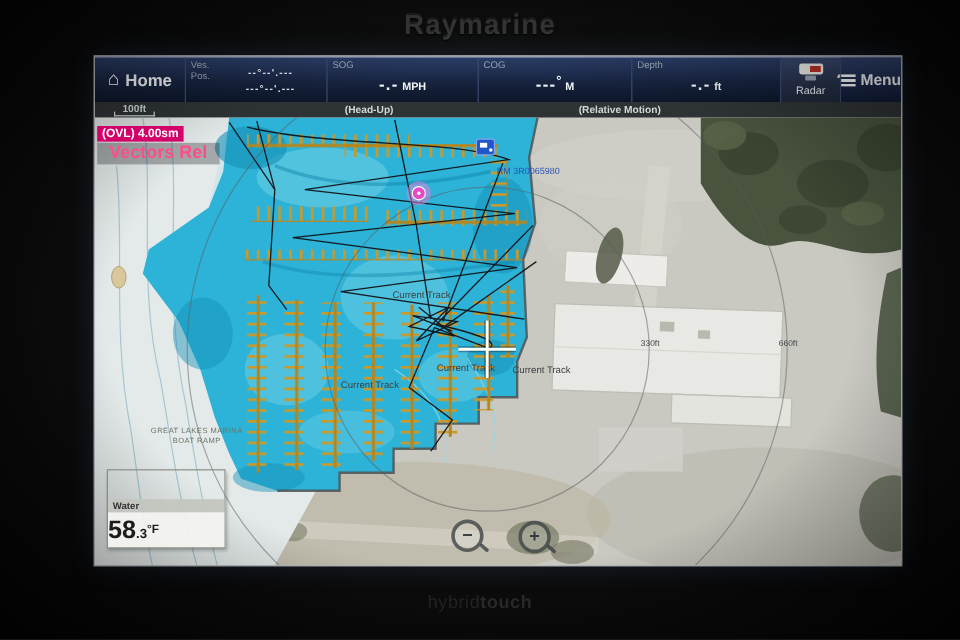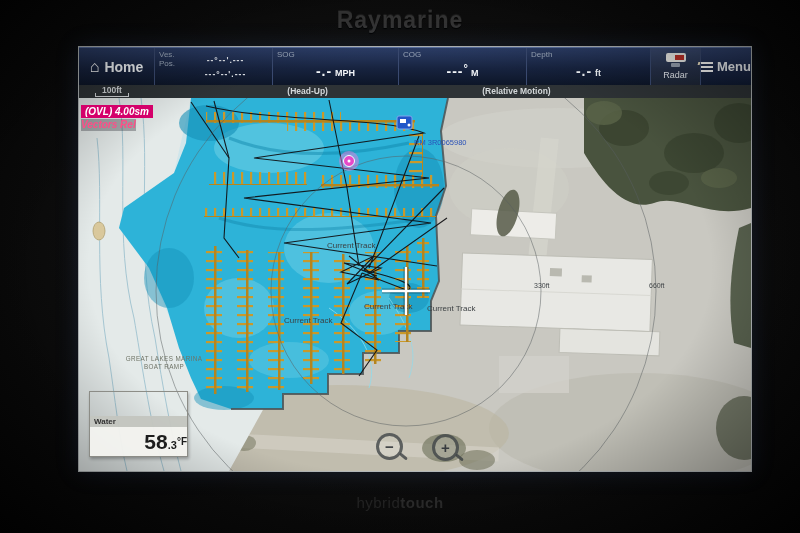--- a/index.html
+++ b/index.html
@@ -56,29 +56,29 @@
   
   #statusbar{position:absolute;left:0;top:38px;width:672px;height:13px;background:#2e3336;
     color:#d4d8da;font-size:8.5px;font-weight:bold;}
   .scalebar{position:absolute;left:16px;top:0px;padding:0 7px 1px;border-bottom:1px solid #d4d8da;}
   .scalebar::before,.scalebar::after{content:"";position:absolute;bottom:-1px;width:1px;height:4px;background:#d4d8da;}
   .scalebar::before{left:0;} .scalebar::after{right:0;}
   .headup{position:absolute;left:31%;top:1px;}
   .relmotion{position:absolute;left:60%;top:1px;}
 
   
-  .ovl-wrap{position:absolute;left:2px;top:54px;z-index:5;font-style:italic;}
+  .ovl-wrap{position:absolute;left:2px;top:54px;z-index:5;}
   .ovl-scale{display:inline-block;background:#d4006a;color:#fff;font-size:10px;font-weight:bold;padding:1px 4px;}
-  .ovl-vectors{color:#ff4d88;font-size:10px;font-weight:bold;background:rgba(15,15,25,.3);padding:0 0 1px;width:max-content;}
+  .ovl-vectors{color:#ff4d88;font-size:15px;font-weight:bold;background:rgba(15,15,25,.3);padding:0 10px 1px;width:max-content;}
 
   
   .dbox{position:absolute;left:10px;width:97px;z-index:6;opacity:.96;
     border:1px solid #8a8a84;box-shadow:1px 2px 3px rgba(0,0,0,.3);}
   .dbox .hdr{background:#c4c6c0;color:#2c2c2c;font-size:8px;font-weight:bold;padding:1px 0 1px 4px;margin-top:24px;}
-  .dbox .val{background:#f4f4f0;color:#161616;text-align:right;}
+  .dbox .val{background:#f4f4f0;color:#161616;text-align:left;}
   #water-box{top:344px;}
   #water-box .val{height:29px;line-height:29px;}
   #water-box .big{font-size:21px;font-weight:bold;}
   #water-box .small{font-size:11px;font-weight:bold;}
   #water-box .unit{font-size:10px;font-weight:bold;vertical-align:4px;}
   #rudder-box{top:388px;}
   #rudder-box .val{height:23px;line-height:23px;font-size:19px;font-weight:bold;}
 
   
   .zoombtn{position:absolute;z-index:6;width:21px;height:21px;border:3px solid rgba(52,57,62,.75);

